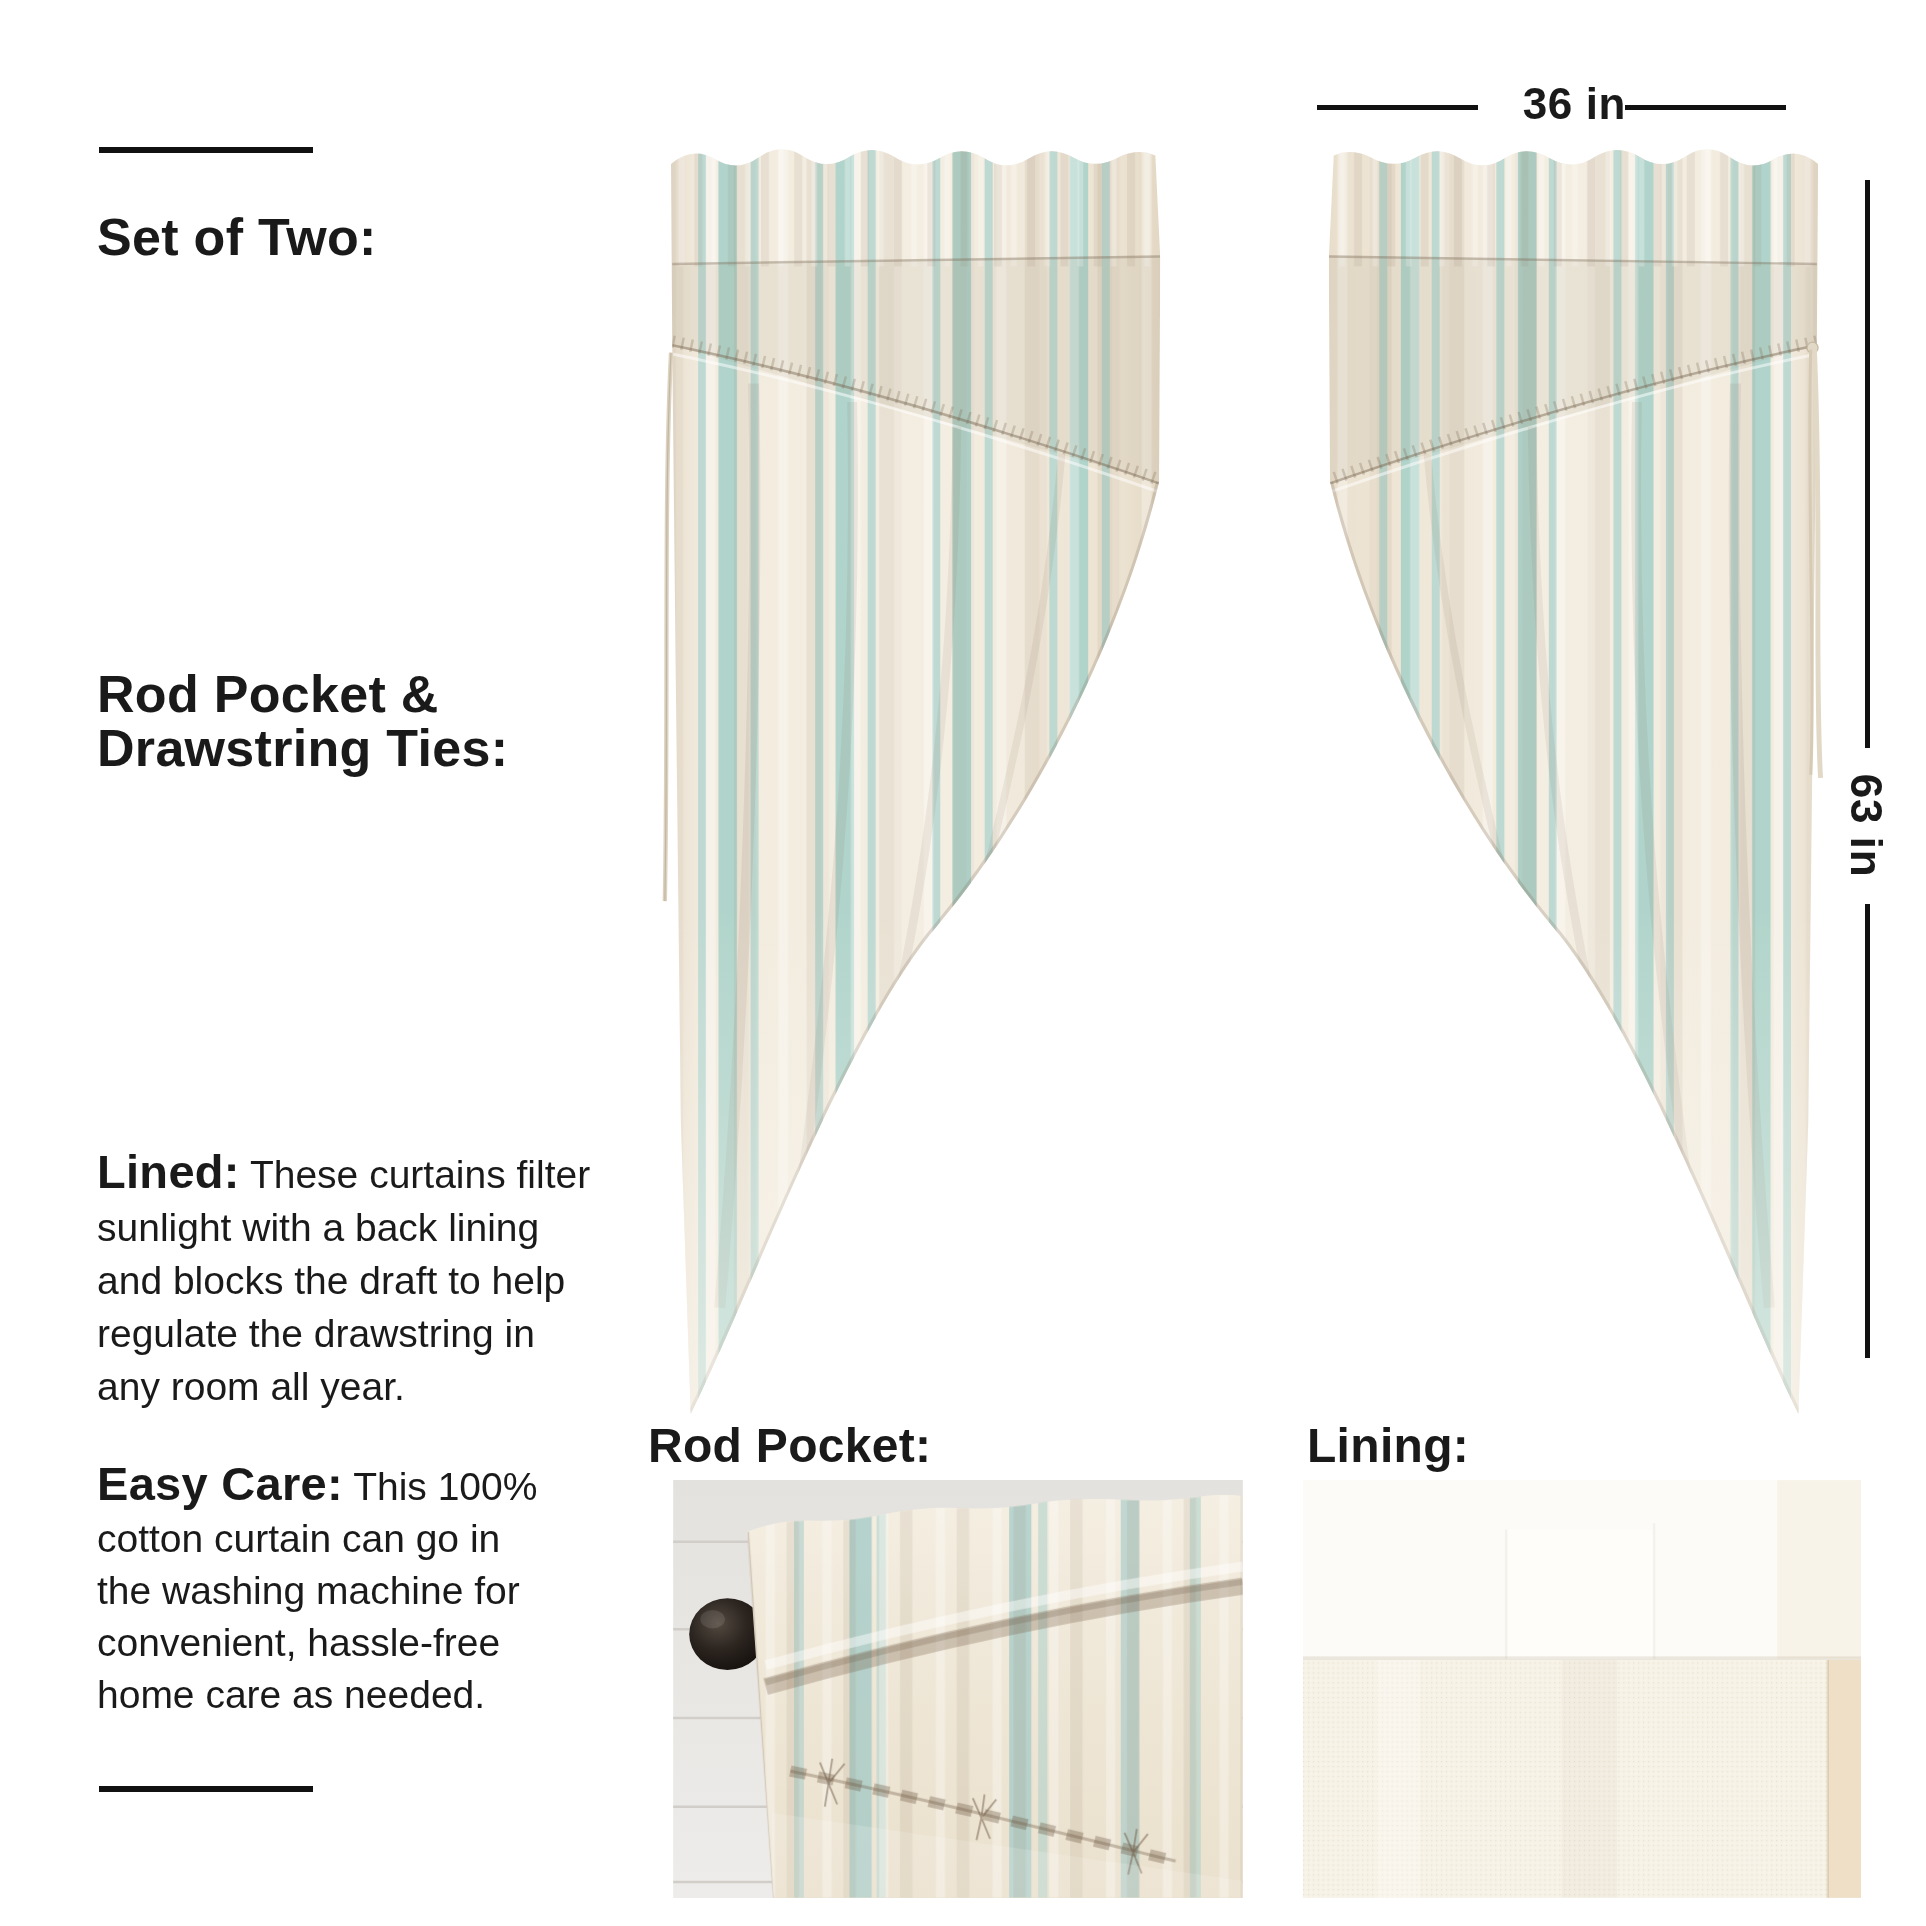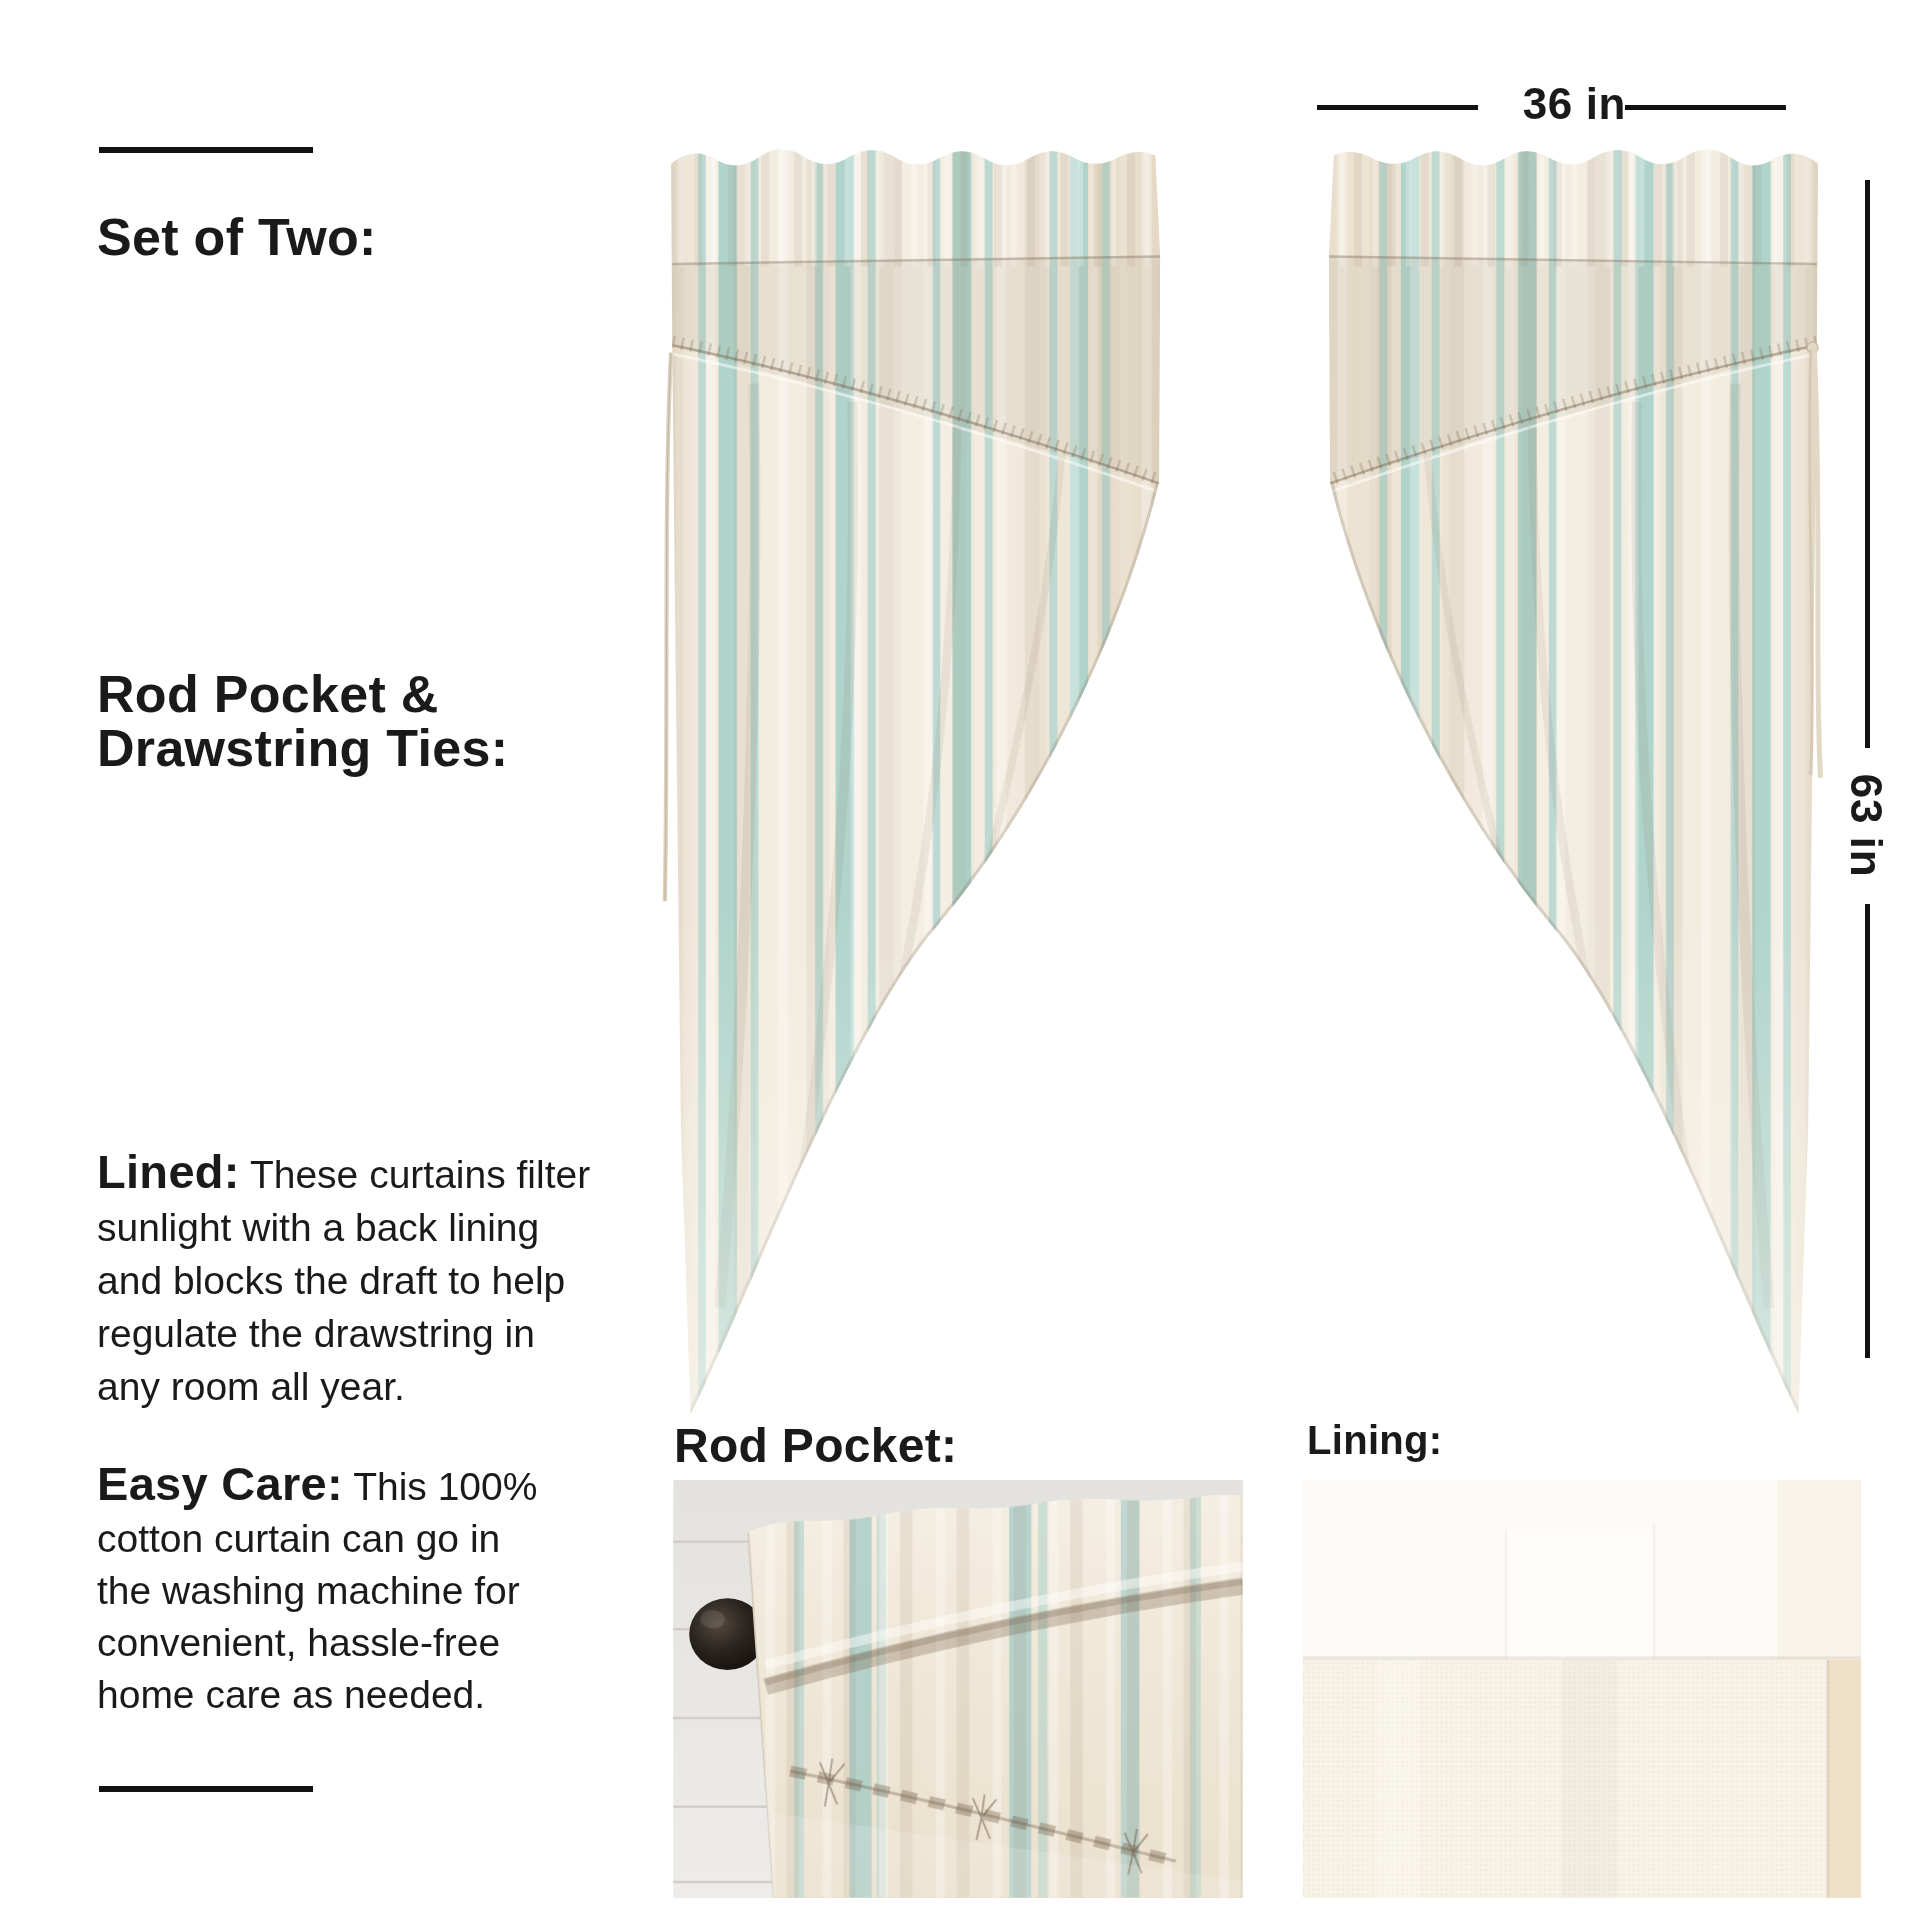--- a/index.html
+++ b/index.html
@@ -13,22 +13,22 @@
   .sec p{margin:0;font-size:39px;line-height:49px;white-space:pre;letter-spacing:0px;}
   .sec p.lh82{line-height:51px;}
   .sec p.lh86{line-height:53px;}
   .sec p.lh85{line-height:52px;}
   .mt{margin-top:10px;}
   .h-inline{font-weight:bold;font-size:47px;letter-spacing:0.3px;margin-top:39px;}
   .dim-label{position:absolute;font-weight:bold;font-size:44px;letter-spacing:0.6px;}
   .dim-line{position:absolute;background:#111;}
   #w-label{left:1478px;top:79px;width:148px;text-align:right;}
   #h-label{left:1805px;top:801px;width:123px;height:49px;display:flex;align-items:center;justify-content:center;transform:rotate(90deg);}
-  #fig-label-rod{position:absolute;left:674px;top:1418px;font-weight:bold;font-size:48px;letter-spacing:0.3px;}
-  #fig-label-lining{position:absolute;left:1307px;top:1418px;font-weight:bold;font-size:40px;letter-spacing:0.3px;}
+  #fig-label-rod{position:absolute;left:648px;top:1418px;font-weight:bold;font-size:48px;letter-spacing:0.3px;}
+  #fig-label-lining{position:absolute;left:1307px;top:1418px;font-weight:bold;font-size:48px;letter-spacing:0.3px;}
   svg{position:absolute;display:block;}
 </style>
 </head>
 <body>
 
 <div class="rule" style="top:147px;"></div>
 <div class="rule" style="top:1786px;"></div>
 
 <div class="sec" style="top:210px;">
   <h2>Set of Two:</h2>

